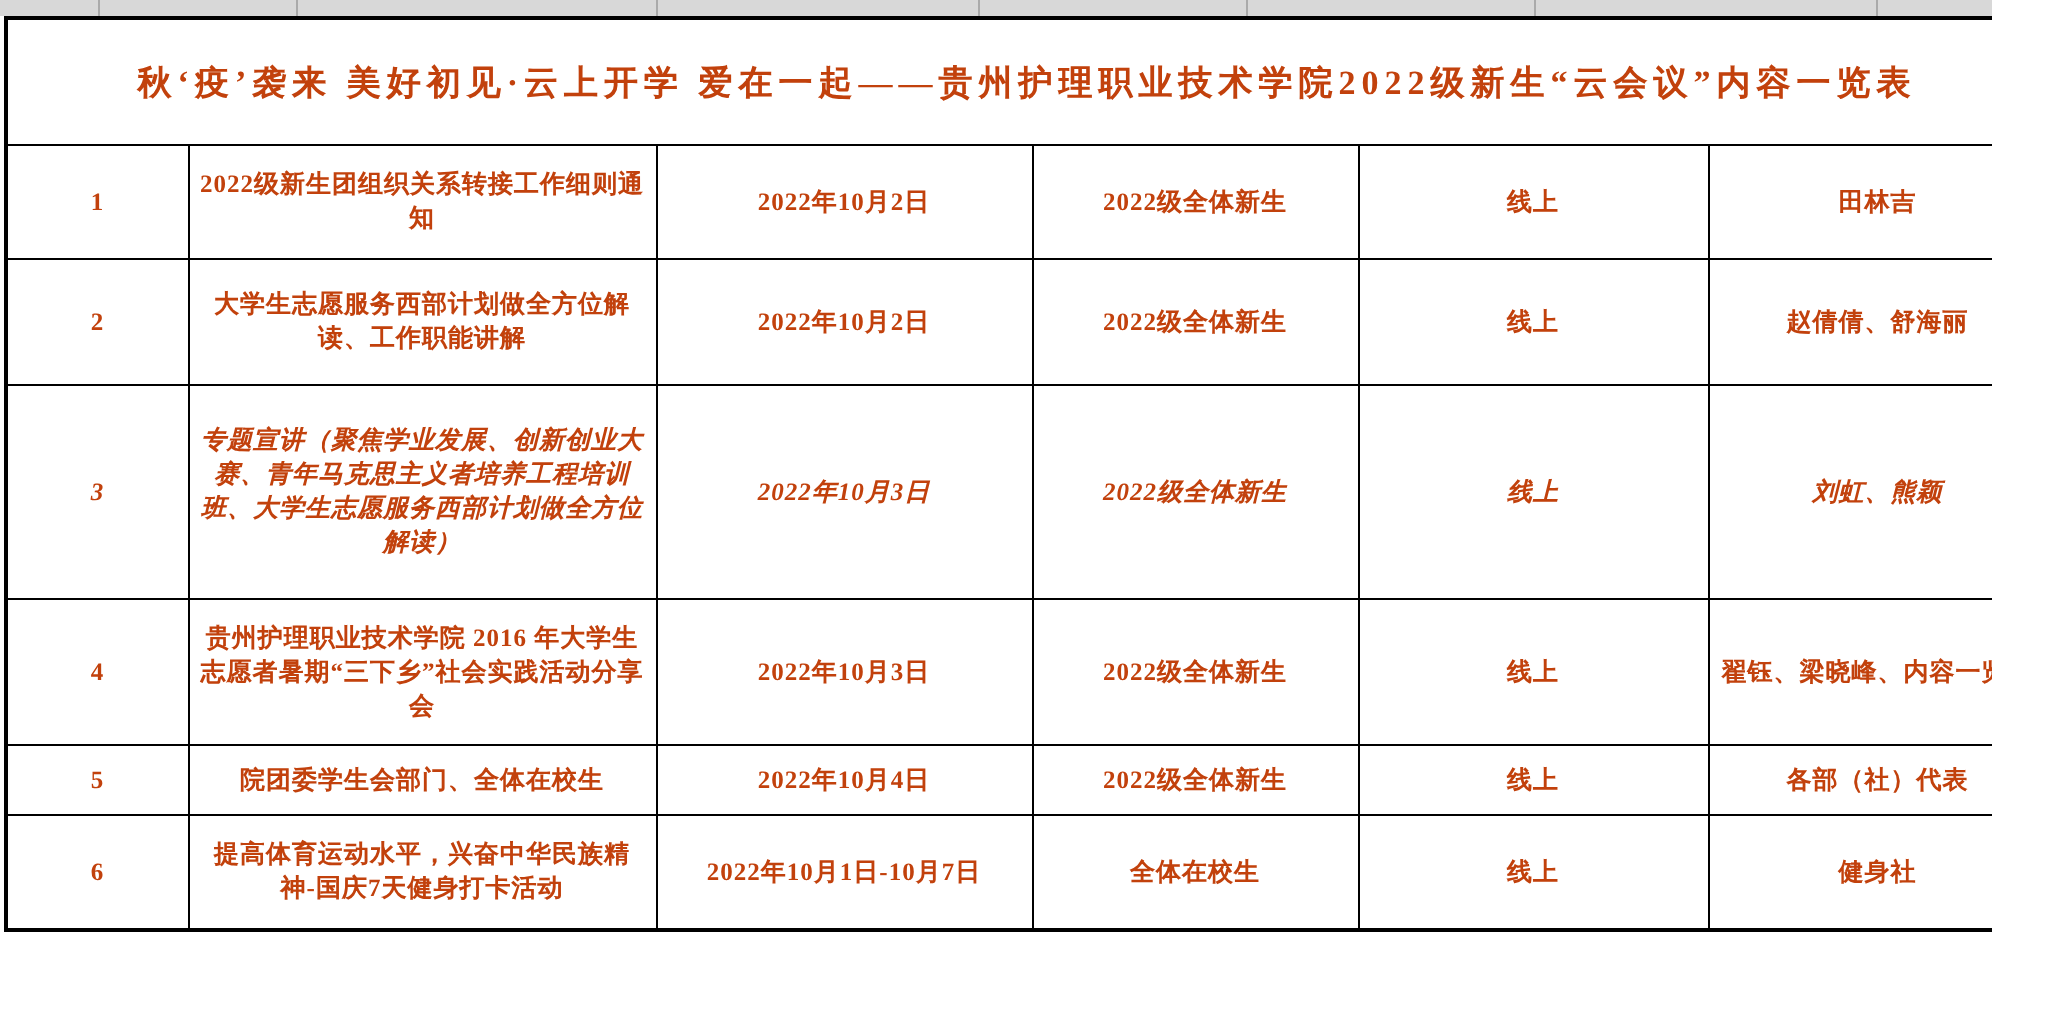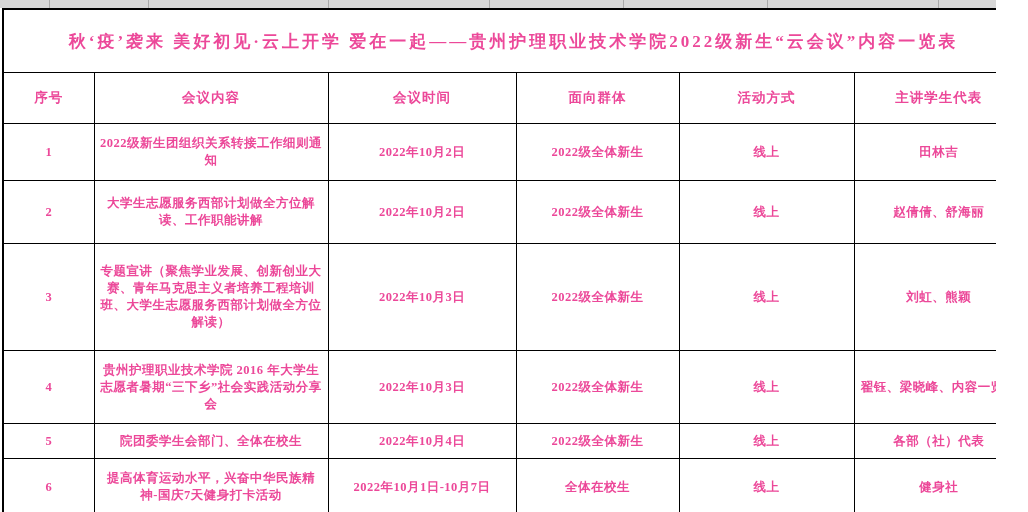--- a/index.html
+++ b/index.html
@@ -2,21 +2,21 @@
 <html><head>
 <meta charset="utf-8">
 <style>
   html,body{margin:0;padding:0;background:#ffffff;}
   #screen{
     position:relative;
     width:996px;height:512px;
     background:#ffffff;
     overflow:hidden;
     font-family:"Liberation Serif","DejaVu Serif",serif;
-    color:#ec4899;
+    color:#c2410c;
   }
   
   #topstrip{
     position:absolute;left:0;top:0;width:1028px;height:8px;
     background:#d8d8d8;
   }
   .gridline{
     position:absolute;top:0;width:1px;height:8px;background:#aaaaaa;
   }
   
@@ -54,21 +54,21 @@
   }
   tr.data-row td{
     font-size:12.5px;
     font-weight:600;
     letter-spacing:0.5px;
     line-height:17px;
   }
   td.cell-content{padding:1px 12px;}
   tr.r1 td{height:54px;}
   tr.r2 td{height:60px;}
-  tr.r3 td{height:104px;}
+  tr.r3 td{height:104px;font-style:italic;}
   tr.r4 td{height:70px;}
   tr.r5 td{height:32px;}
   tr.r6 td{height:54px;}
 </style>
 </head>
 <body>
 
 <div id="screen">
 
   <div id="topstrip">
@@ -89,28 +89,20 @@
       <col style="width:163px">
       <col style="width:175px">
       <col style="width:170px">
     </colgroup>
 
     <tbody>
         <tr class="title-row">
       <td colspan="6">秋‘疫’袭来 美好初见·云上开学 爱在一起——贵州护理职业技术学院2022级新生“云会议”内容一览表</td>
     </tr>
 
-    <tr class="header-row">
-      <td>序号</td>
-      <td>会议内容</td>
-      <td>会议时间</td>
-      <td>面向群体</td>
-      <td>活动方式</td>
-      <td>主讲学生代表</td>
-    </tr>
 
     <tr class="data-row r1">
       <td>1</td>
       <td class="cell-content">2022级新生团组织关系转接工作细则通知</td>
       <td>2022年10月2日</td>
       <td>2022级全体新生</td>
       <td>线上</td>
       <td>田林吉</td>
     </tr>
 

